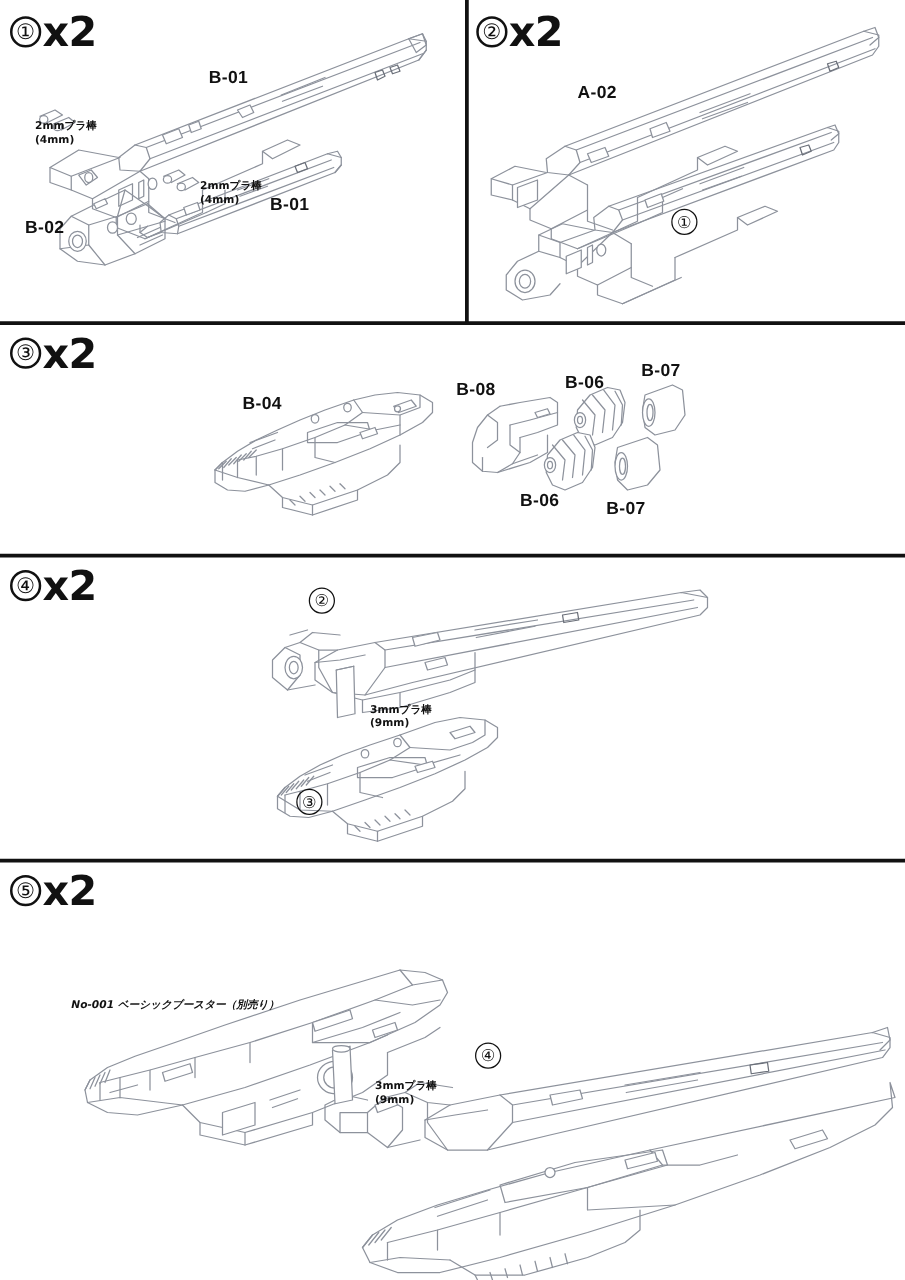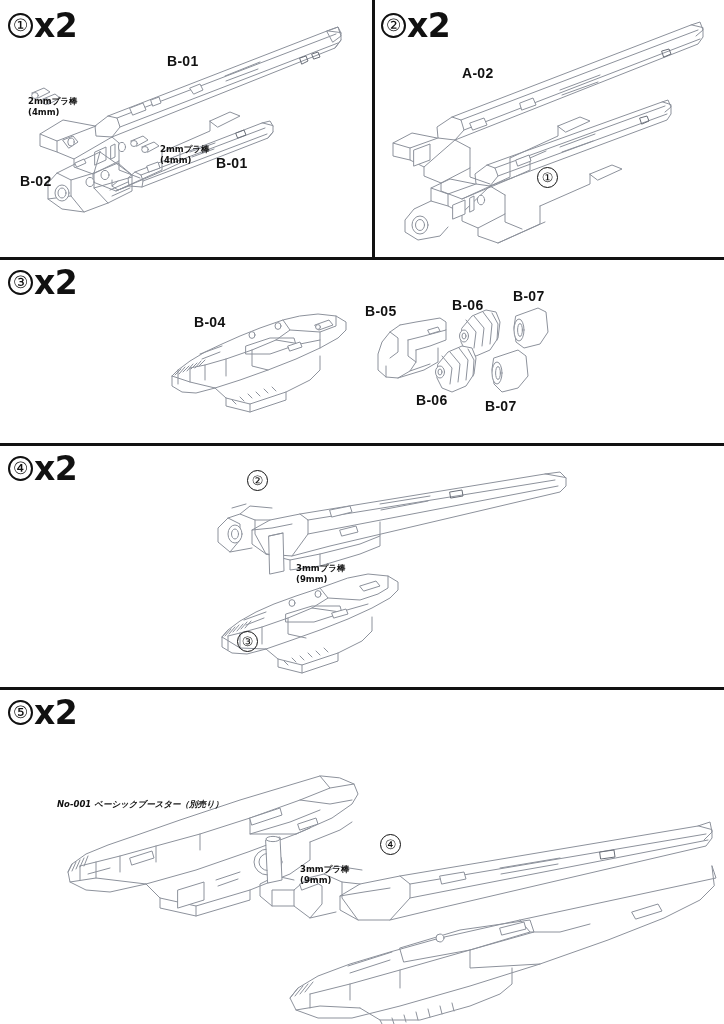--- a/index.html
+++ b/index.html
@@ -486,21 +486,21 @@
   </div>
   <div class="lbl sm jp" style="left:160px;top:120px;">
     <span>2mmプラ棒</span><br>
     <span>(4mm)</span>
   </div>
 
   <div class="lbl" style="left:462px;top:65px;">A-02</div>
   <div class="refnum" style="left:537px;top:167px;">①</div>
 
   <div class="lbl" style="left:194px;top:314px;">B-04</div>
-  <div class="lbl" style="left:365px;top:303px;">B-05</div>
+  <div class="lbl" style="left:365px;top:303px;">B-08</div>
   <div class="lbl" style="left:452px;top:297px;">B-06</div>
   <div class="lbl" style="left:513px;top:288px;">B-07</div>
   <div class="lbl" style="left:416px;top:392px;">B-06</div>
   <div class="lbl" style="left:485px;top:398px;">B-07</div>
 
   <div class="refnum" style="left:247px;top:470px;">②</div>
   <div class="refnum" style="left:237px;top:631px;">③</div>
   <div class="lbl sm jp" style="left:296px;top:539px;">
     <span>3mmプラ棒</span><br>
     <span>(9mm)</span>

